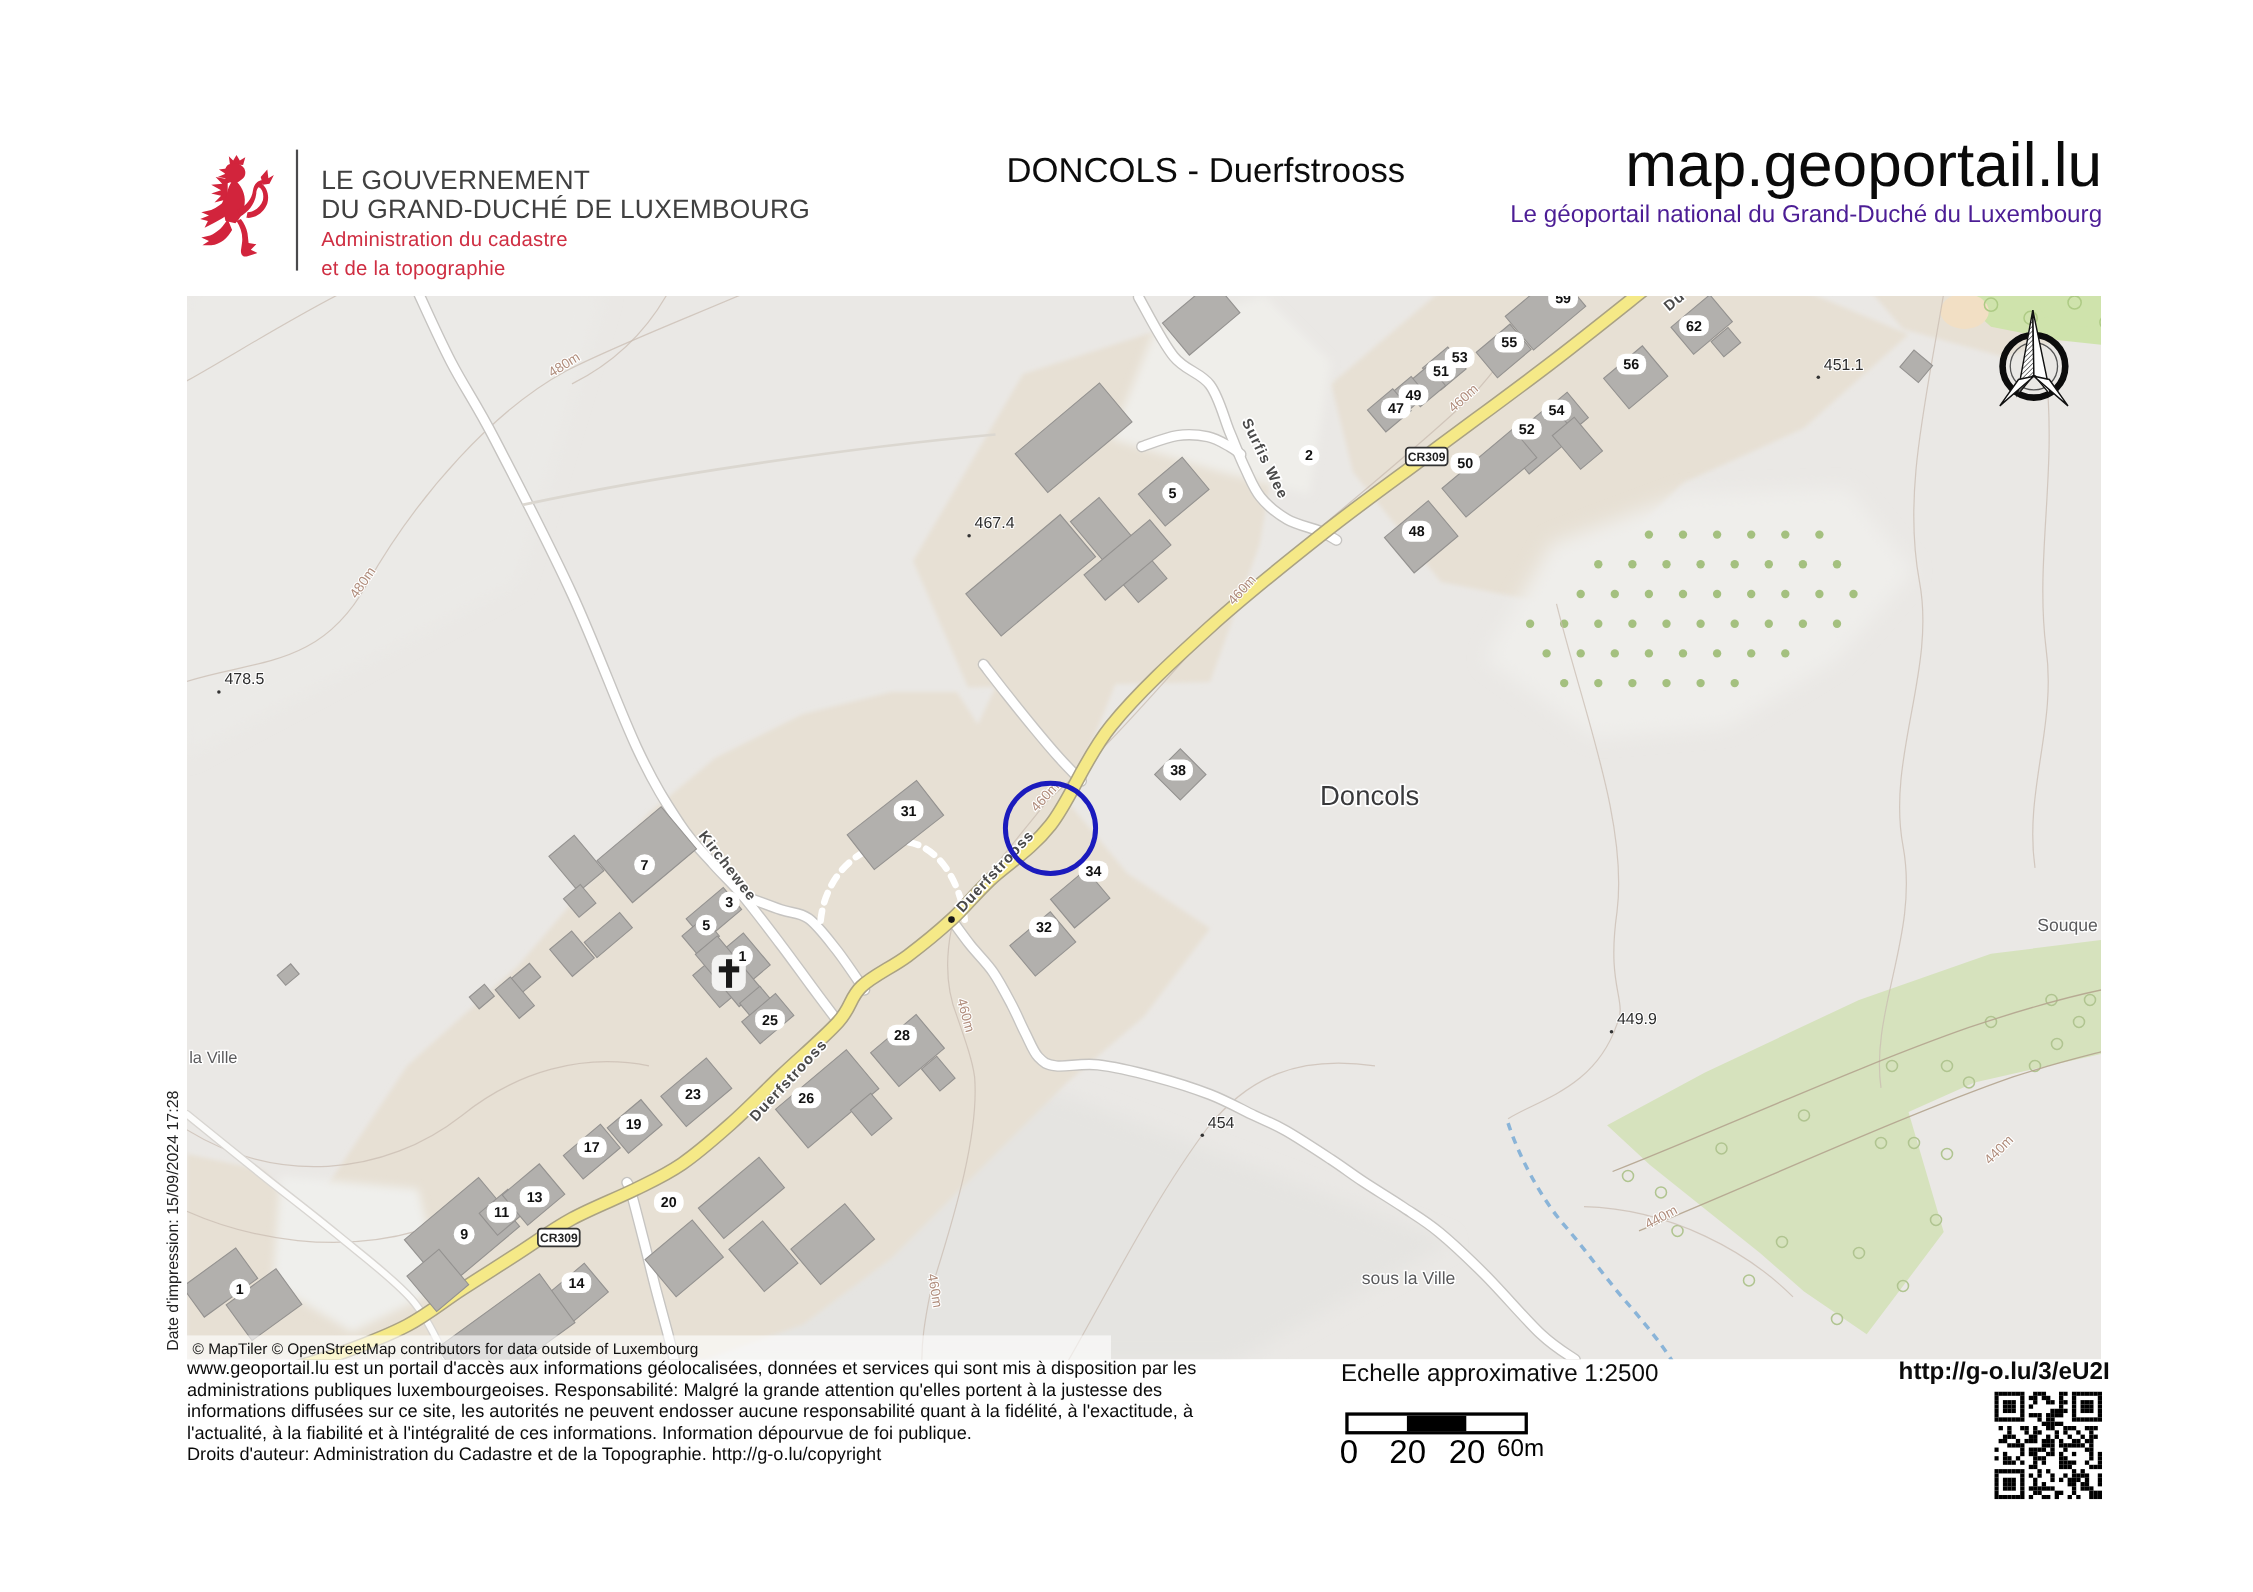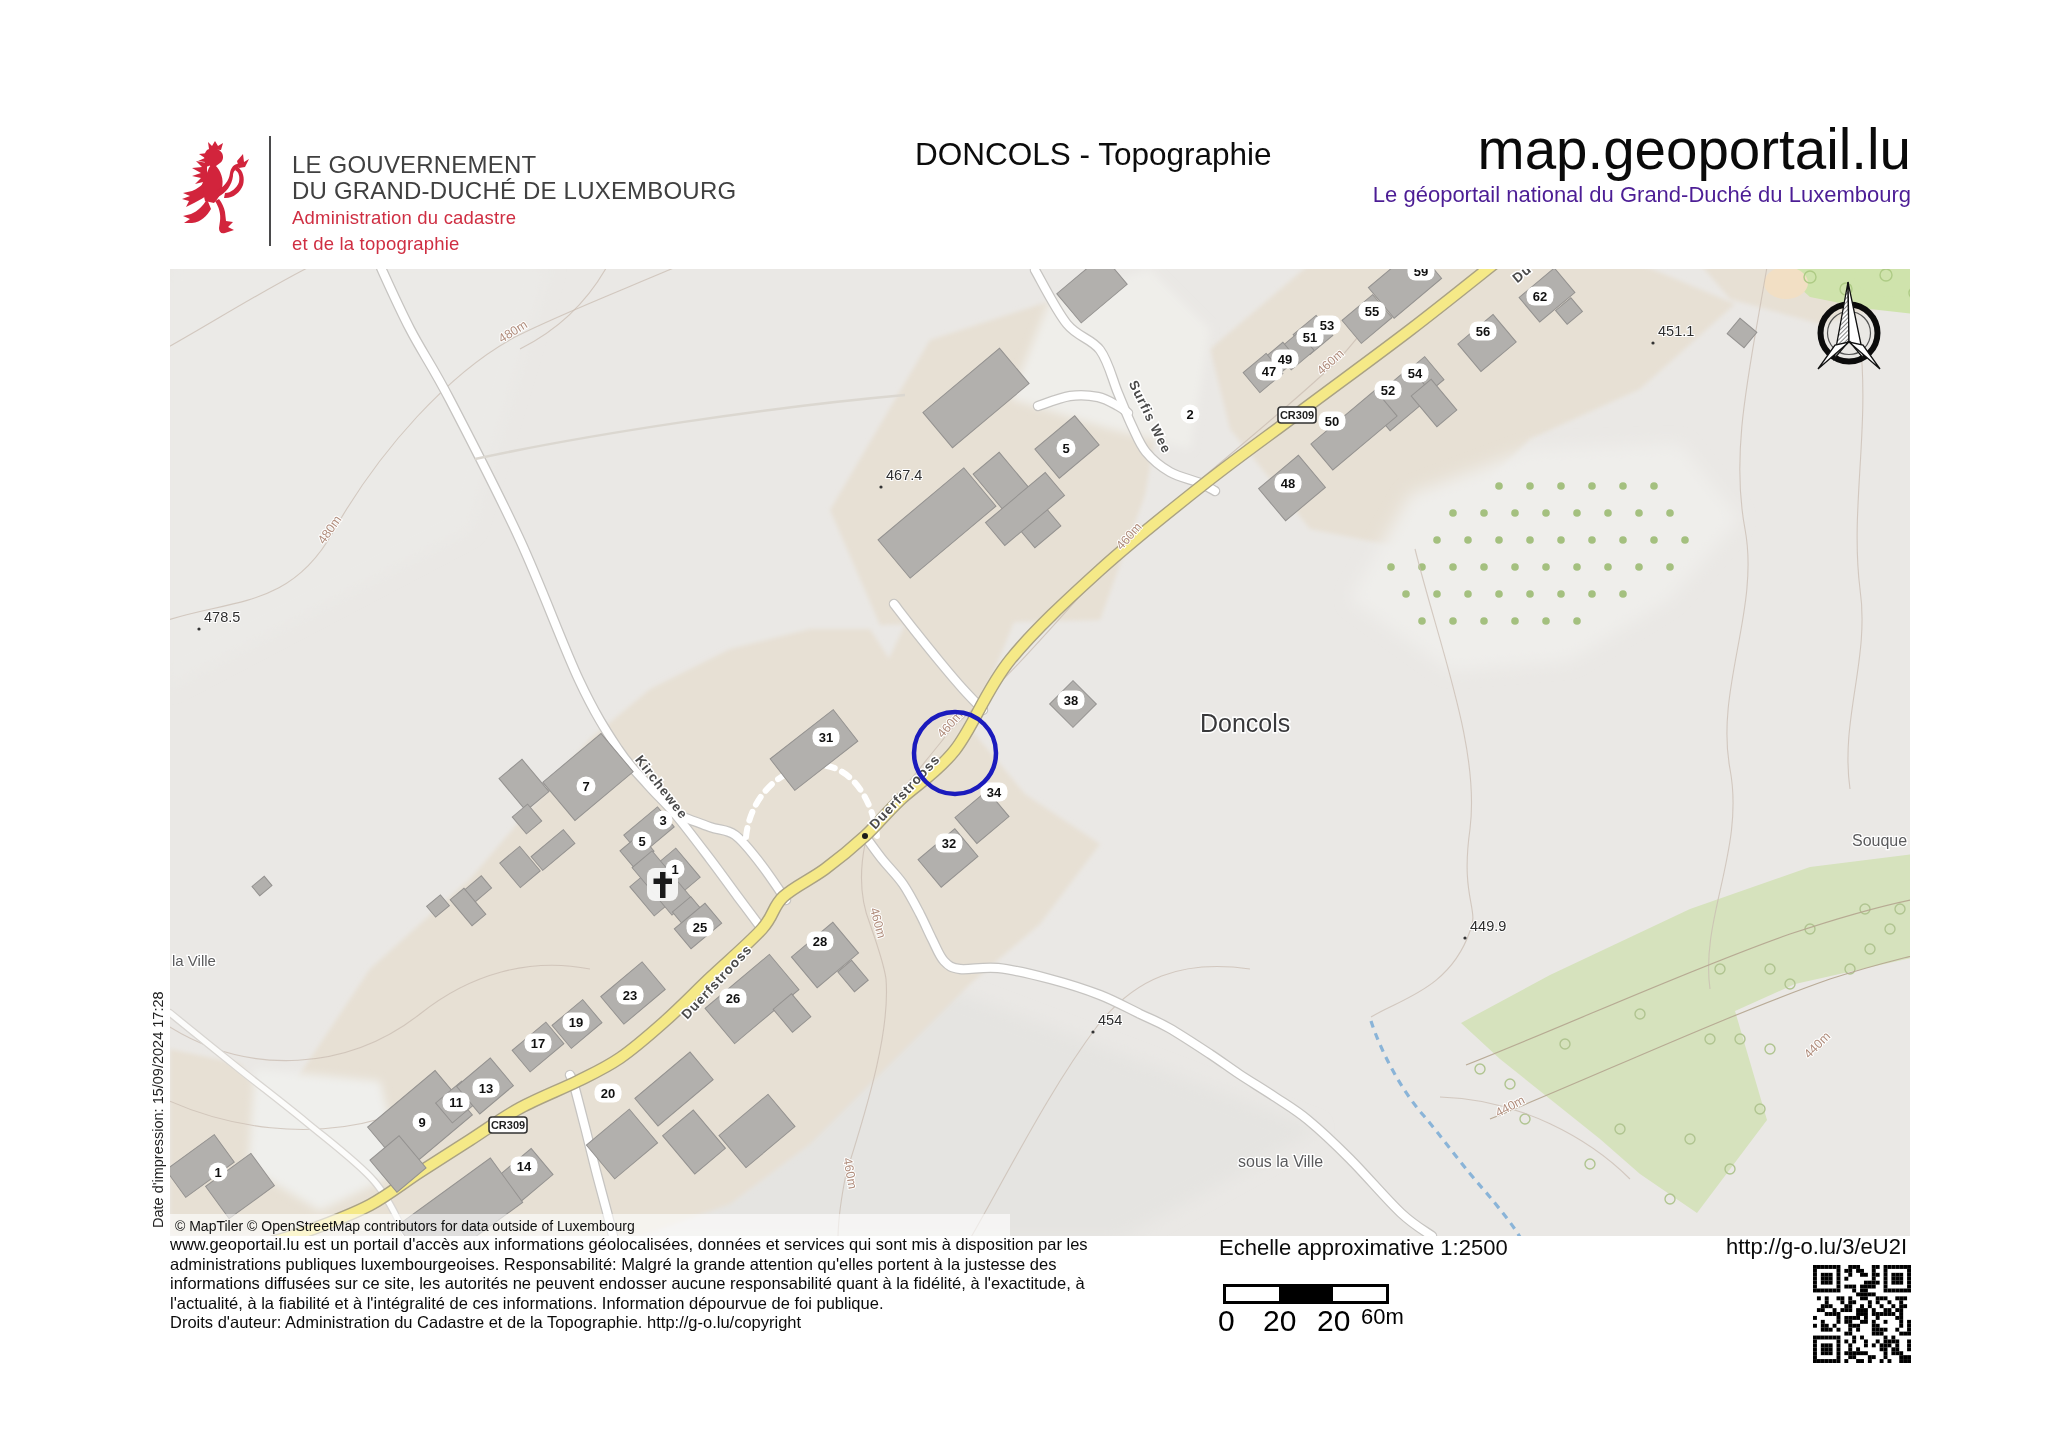--- a/index.html
+++ b/index.html
@@ -35,21 +35,21 @@
 <path d="M59,26 C64,30 66,37 64,44 C61,52 53,58 45,57 L46,52 C52,52 58,47 60,41 C61,36 60,31 56,29 Z"></path>
 </g>
 </svg></div>
 
 <div class="abs" style="left:269px; top:136px; width:2px; height:110px; background:#4a4a4c;"></div>
 
 <div class="abs hdr1" style="left:292px; top:152px;">LE GOUVERNEMENT<br>DU GRAND-DUCHÉ DE LUXEMBOURG</div>
 
 <div class="abs hdr2" style="left:292px; top:205px;">Administration du cadastre<br>et de la topographie</div>
 
-<div class="abs" style="left:915px; top:139px; font-size:31.5px; color:#0c0c0c; line-height:1;">DONCOLS - Topographie</div>
+<div class="abs" style="left:915px; top:139px; font-size:31.5px; color:#0c0c0c; line-height:1;">DONCOLS - Duerfstrooss</div>
 
 <div class="abs" style="right:137px; top:122px; font-size:56.5px; color:#0a0a0a; line-height:1;">map.geoportail.lu</div>
 
 <div class="abs" style="right:137px; top:184px; font-size:22px; color:#4c1d95; line-height:1;">Le géoportail national du Grand-Duché du Luxembourg</div>
 
 <div class="abs" style="left:170px; top:269px; width:1740px; height:967px; overflow:hidden;">
 <svg width="1740" height="967" viewBox="0 0 1740 967">
 <defs>
 <filter id="soft8" x="-20%" y="-20%" width="140%" height="140%">
           <feGaussianBlur stdDeviation="8"></feGaussianBlur>
@@ -561,21 +561,21 @@
 
 <div class="abs" style="left:1223px; top:1284px; width:166px; height:20px; border:3px solid #000; background:#fff;">
 <div style="position:absolute; left:53px; top:0; width:54px; height:14px; background:#000;"></div>
 </div>
 
 <div class="abs" style="left:1218px; top:1306px; font-size:30px; color:#000; line-height:1;">0</div>
 <div class="abs" style="left:1263px; top:1306px; font-size:30px; color:#000; line-height:1;">20</div>
 <div class="abs" style="left:1317px; top:1306px; font-size:30px; color:#000; line-height:1;">20</div>
 <div class="abs" style="left:1361px; top:1306px; font-size:22px; color:#000; line-height:1;">60m</div>
 
-<div class="abs" style="left:1726px; top:1236px; font-size:22px; color:#0b0b0b; line-height:1;">http://g-o.lu/3/eU2I</div>
+<div class="abs" style="left:1726px; top:1236px; font-size:22px; color:#0b0b0b; line-height:1;font-weight:bold;">http://g-o.lu/3/eU2I</div>
 
 <div class="abs" style="left:1813px; top:1265px;"><svg width="98" height="98" viewBox="0 0 97.5 97.5">
       <g fill="#000">
         <rect x="0.0" y="0.0" width="3.9" height="3.9"></rect>
 <rect x="3.9" y="0.0" width="3.9" height="3.9"></rect>
 <rect x="7.8" y="0.0" width="3.9" height="3.9"></rect>
 <rect x="11.7" y="0.0" width="3.9" height="3.9"></rect>
 <rect x="15.6" y="0.0" width="3.9" height="3.9"></rect>
 <rect x="19.5" y="0.0" width="3.9" height="3.9"></rect>
 <rect x="23.4" y="0.0" width="3.9" height="3.9"></rect>

